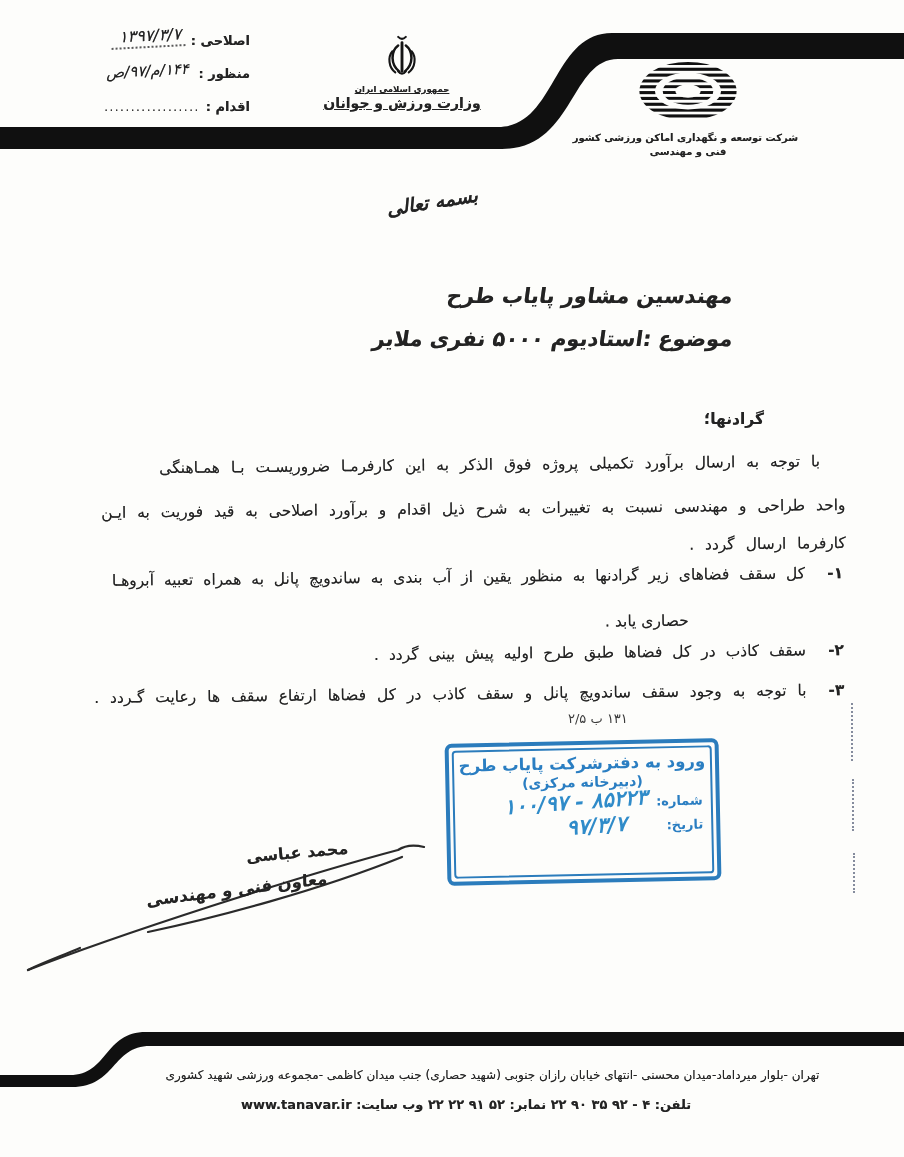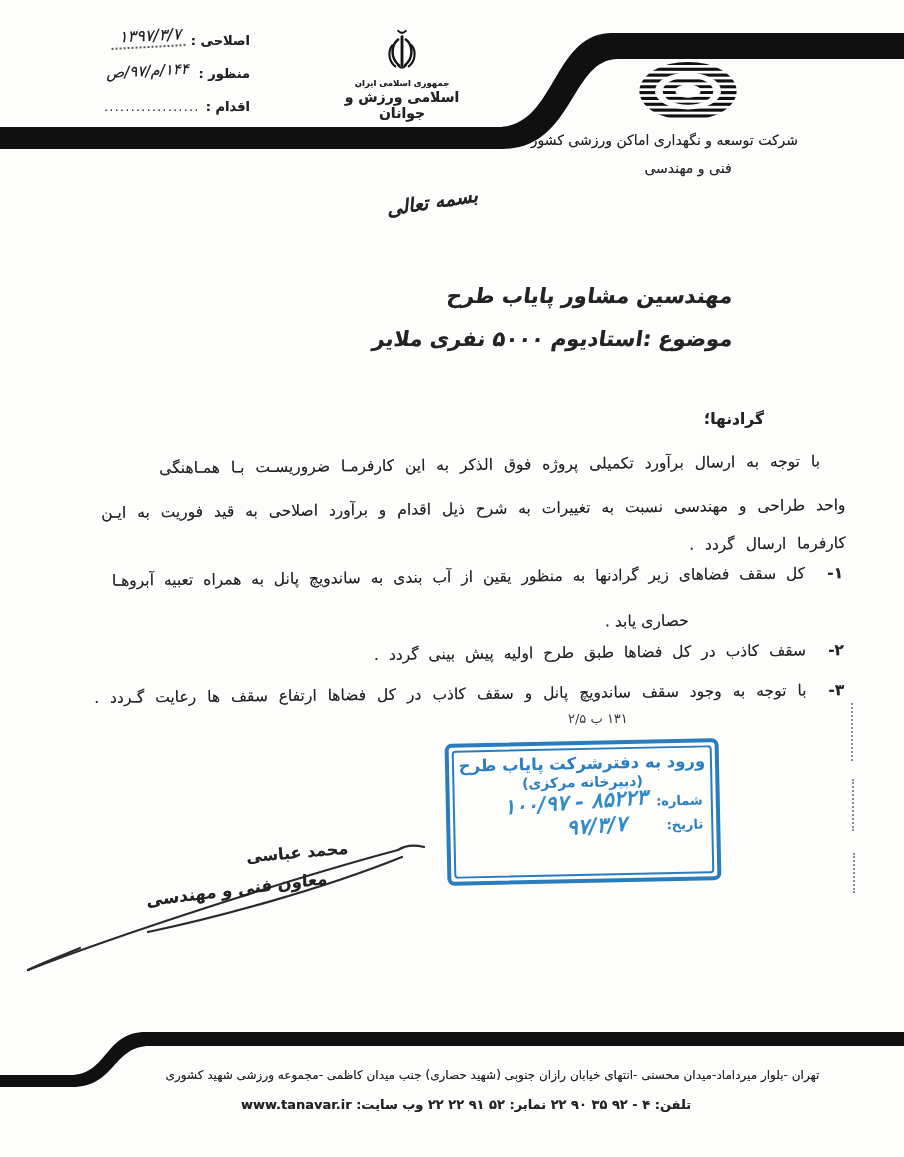--- a/index.html
+++ b/index.html
@@ -20,28 +20,28 @@
   .content{position:absolute;inset:0;z-index:2;}
 
   
   .hdr-left{left:28px;top:24px;width:222px;font-size:13px;}
   .hdr-row{display:flex;align-items:flex-end;margin-bottom:9px;min-height:24px;}
   .hdr-lbl{font-weight:bold;white-space:nowrap;letter-spacing:.5px;}
   .hdr-val{margin-right:6px;font-size:16px;transform:rotate(-3deg);border-bottom:2px dotted #5a5a5a;padding:0 4px 1px 8px;white-space:nowrap;}
   .hdr-dots{margin-right:6px;font-size:12px;letter-spacing:1.5px;color:#333;}
 
   
-  .ministry{left:320px;top:26px;width:164px;}
+  .ministry{left:320px;top:32px;width:164px;text-decoration:underline;}
   .ministry .country{font-size:8.5px;font-weight:bold;margin-top:2px;}
   .ministry .name{font-size:14px;font-weight:bold;margin-top:1px;letter-spacing:.3px;}
 
   
   .company{left:578px;top:58px;width:220px;}
-  .company .cname{font-size:14px;font-weight:normal;margin-top:4px;white-space:nowrap;}
-  .company .cdiv{font-size:14px;font-weight:normal;margin-top:12px;}
+  .company .cname{font-size:10px;font-weight:bold;margin-top:4px;white-space:nowrap;}
+  .company .cdiv{font-size:10px;font-weight:bold;margin-top:3px;}
 
   .besmele{left:368px;top:192px;width:110px;font-size:19px;font-weight:bold;font-style:italic;transform:rotate(-9deg);white-space:nowrap;}
 
   .heading1{right:171px;top:284px;font-size:21px;font-weight:bold;transform:skewX(-8deg);white-space:nowrap;}
   .heading2{right:171px;top:327px;font-size:21px;font-weight:bold;transform:skewX(-8deg);white-space:nowrap;}
   .salutation{right:140px;top:410px;font-size:15.5px;font-weight:bold;}
 
   .body-rot{position:absolute;inset:0;transform:rotate(-.6deg);transform-origin:850px 460px;}
   .pline{position:absolute;white-space:nowrap;font-size:15.5px;word-spacing:6px;}
   .p1{right:84px;top:452px;}
@@ -116,21 +116,21 @@
           <path d="M20 5 Q24 9 28 5" stroke-width="2.2"></path>
           <line x1="24" y1="11" x2="24" y2="41" stroke-width="3"></line>
           <path d="M20 14 C12 20 12 34 21 41" stroke-width="2.6"></path>
           <path d="M14 20 C9 26 10 37 17 42" stroke-width="2.2"></path>
           <path d="M28 14 C36 20 36 34 27 41" stroke-width="2.6"></path>
           <path d="M34 20 C39 26 38 37 31 42" stroke-width="2.2"></path>
           <path d="M20 41 Q24 46 28 41" stroke-width="2.2"></path>
         </g>
       </svg>
       <div class="country">جمهوری اسلامی ایران</div>
-      <div class="name">اسلامی ورزش و جوانان</div>
+      <div class="name">وزارت ورزش و جوانان</div>
     </div>
 
     <div class="abs company ctr fa ink">
       <svg width="108" height="70" viewBox="0 0 110 72" style="margin:0 auto;">
         <defs>
           <clipPath id="c-outer">
               <ellipse cx="55" cy="34" rx="50" ry="30"></ellipse>
             </clipPath>
           <clipPath id="c-mid">
               <ellipse cx="55" cy="34" rx="26" ry="14"></ellipse>

